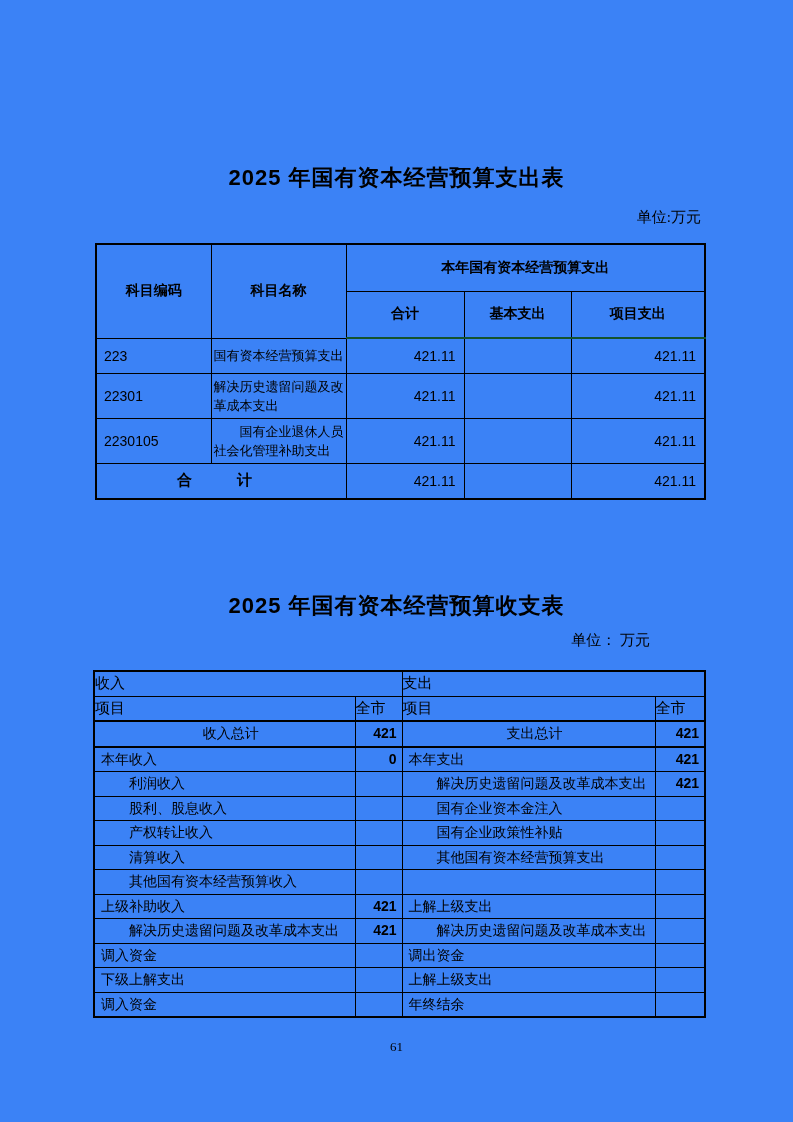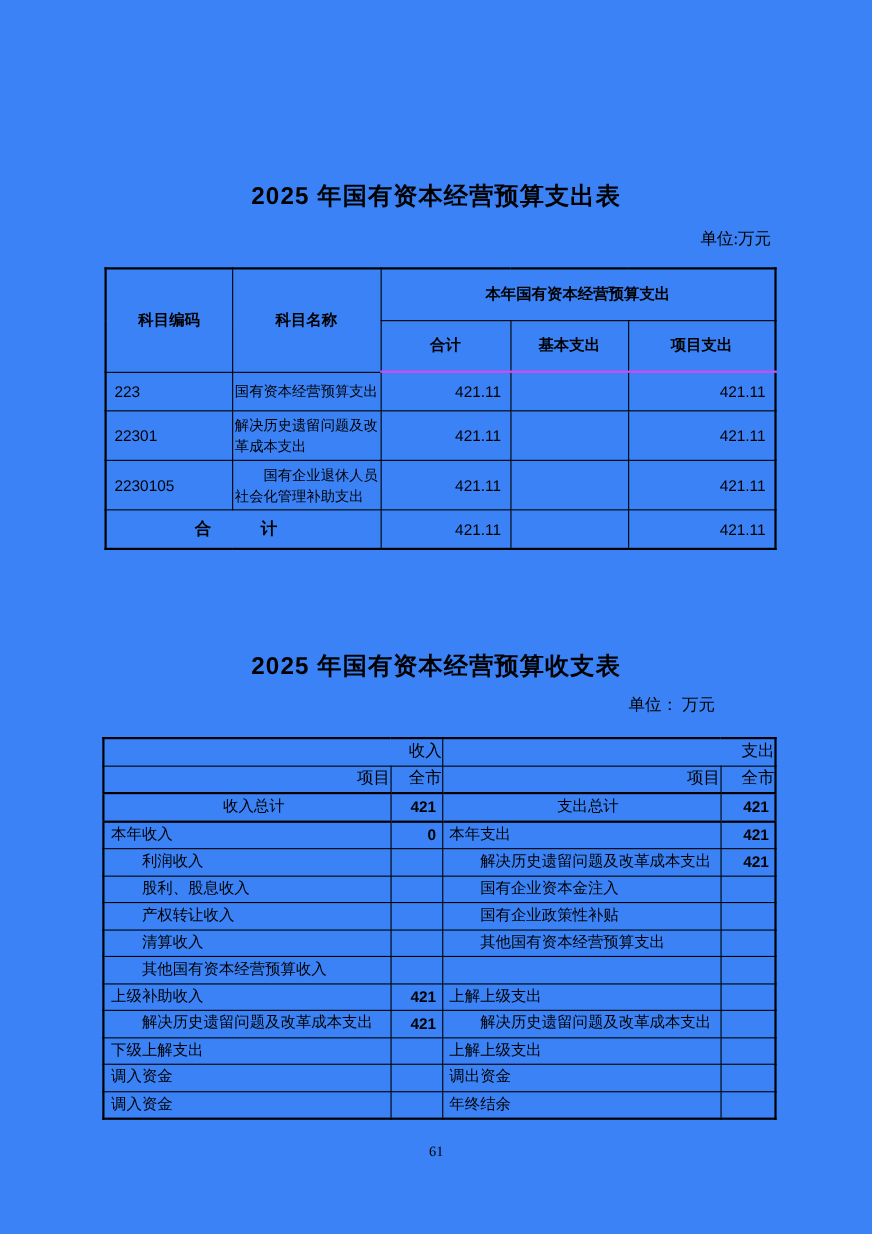--- a/index.html
+++ b/index.html
@@ -36,21 +36,21 @@
     font-family:"Liberation Sans", sans-serif;
   }
   .t1 th, .t1 td {
     border:1px solid #000;
     padding:0; overflow:hidden;margin-top:20px;
   }
   .t1 th {
     font-weight:bold; font-size:14px; text-align:center; vertical-align:middle;
   }
   .t1 tr.h-row { height:47px; }
-  .t1 tr.hdr2 th { border-bottom:2px solid #d946ef; }
+  .t1 tr.hdr2 th { border-bottom:2px solid #14532d; }
   .t1 td { font-size:14px; vertical-align:middle; }
   .t1 .code  { text-align:left; padding-left:7px; }
   .t1 .name  { font-size:13px; line-height:19px; padding:2px 2px; text-align:left; }
   .t1 .num   { text-align:right; padding-right:8px; }
   .t1 tr.r1 { height:35px; }
   .t1 tr.r2, .t1 tr.r3 { height:45px; }
   .t1 tr.rt { height:36px; }
   .t1 .total-label {
     text-align:left; font-weight:bold; font-size:15px; padding-left:80px;
   }
@@ -67,21 +67,21 @@
     height:23.5px; padding:0; vertical-align:middle;
     font-size:14px; line-height:17px; overflow:hidden;
   }
   .t2 .lbl { text-align:left; padding-left:6px; }
   .t2 .c   { text-align:center; padding-left:12px; }
   .t2 .num {
     text-align:right; padding-right:5px;
     font-family:"Liberation Sans", sans-serif;
     font-size:14px; font-weight:bold;
   }
-  .t2 .hdr { text-align:right; font-size:15px; }
+  .t2 .hdr { text-align:left; font-size:15px; }
   .t2 tr.thick td { border-bottom:2px solid #000; }
 
   .footer-num {
     position:absolute; top:1039px; left:0; width:100%;
     text-align:center; font-size:13px;
     font-family:"Liberation Serif", serif;
   }
 </style>
 </head>
 <body>
@@ -211,29 +211,29 @@
         <td class="lbl">上解上级支出</td>
         <td class="num"></td>
       </tr>
       <tr>
         <td class="lbl">　　解决历史遗留问题及改革成本支出</td>
         <td class="num">421</td>
         <td class="lbl">　　解决历史遗留问题及改革成本支出</td>
         <td class="num"></td>
       </tr>
       <tr>
+        <td class="lbl">调入资金</td>
+        <td class="num"></td>
+        <td class="lbl">调出资金</td>
+        <td class="num"></td>
+      </tr>
+      <tr>
         <td class="lbl">下级上解支出</td>
         <td class="num"></td>
         <td class="lbl">上解上级支出</td>
-        <td class="num"></td>
-      </tr>
-      <tr>
-        <td class="lbl">调入资金</td>
-        <td class="num"></td>
-        <td class="lbl">调出资金</td>
         <td class="num"></td>
       </tr>
       <tr>
         <td class="lbl">调入资金</td>
         <td class="num"></td>
         <td class="lbl">年终结余</td>
         <td class="num"></td>
       </tr>
     </tbody>
   </table>

